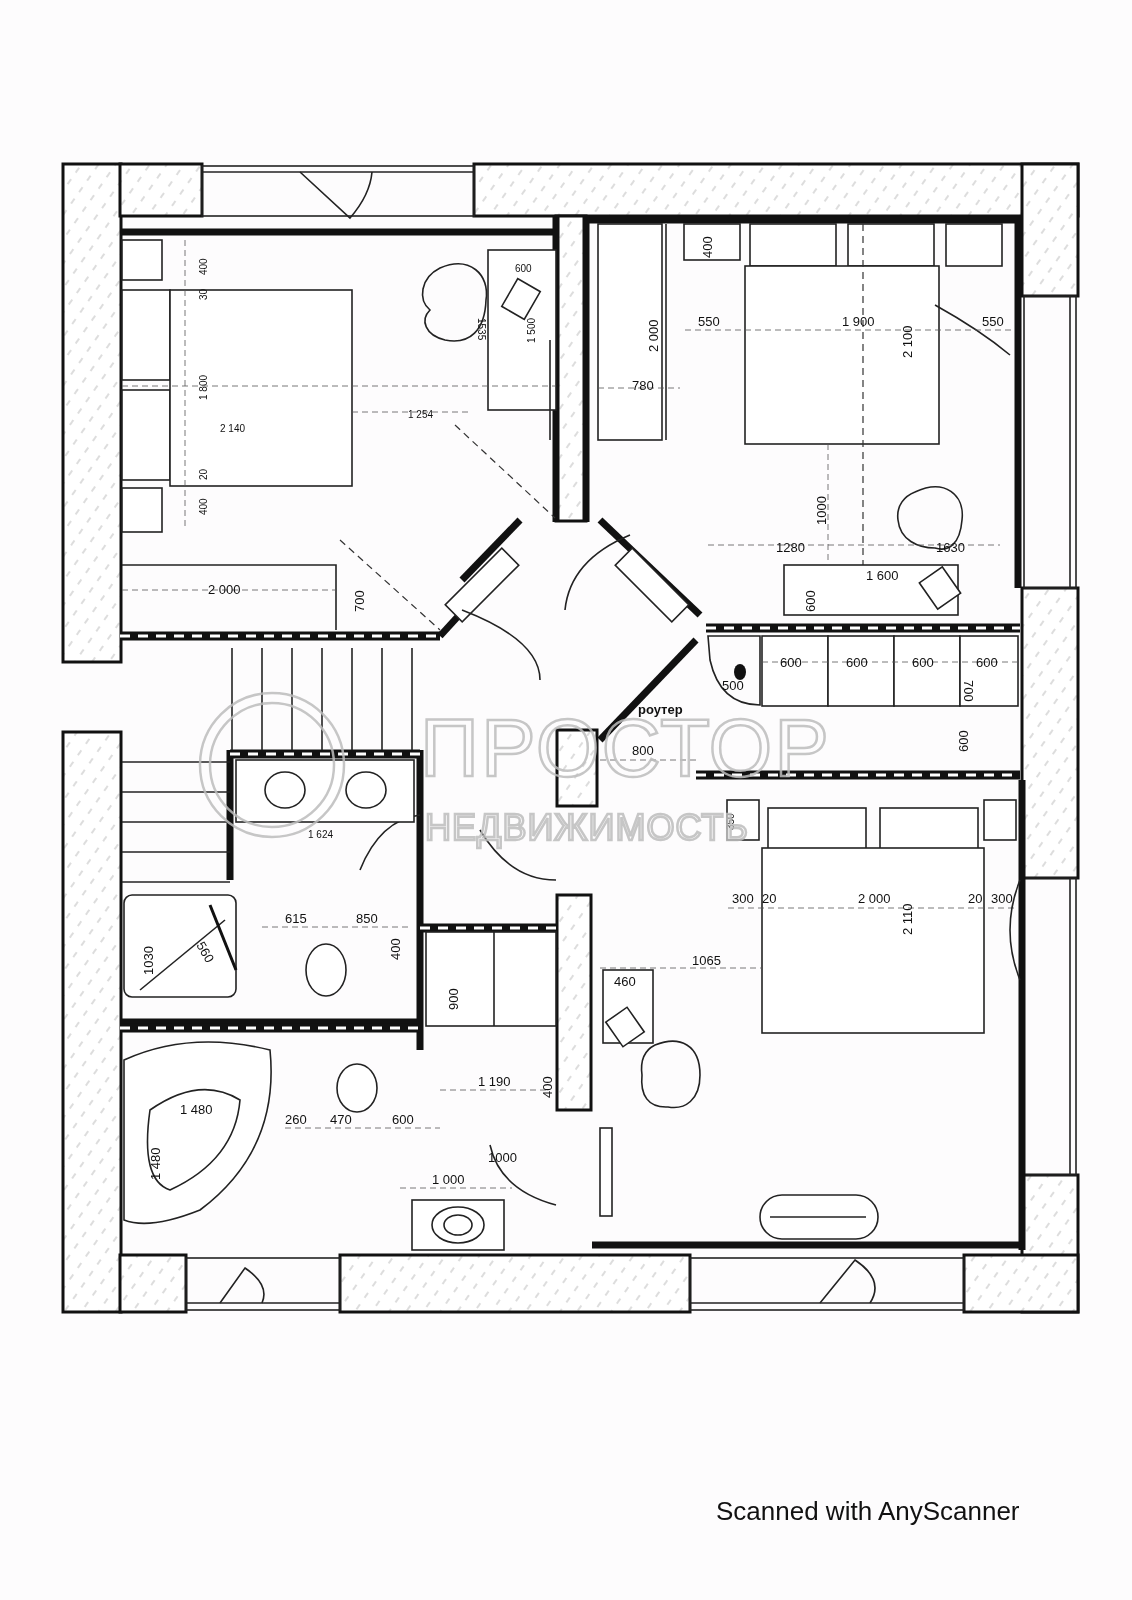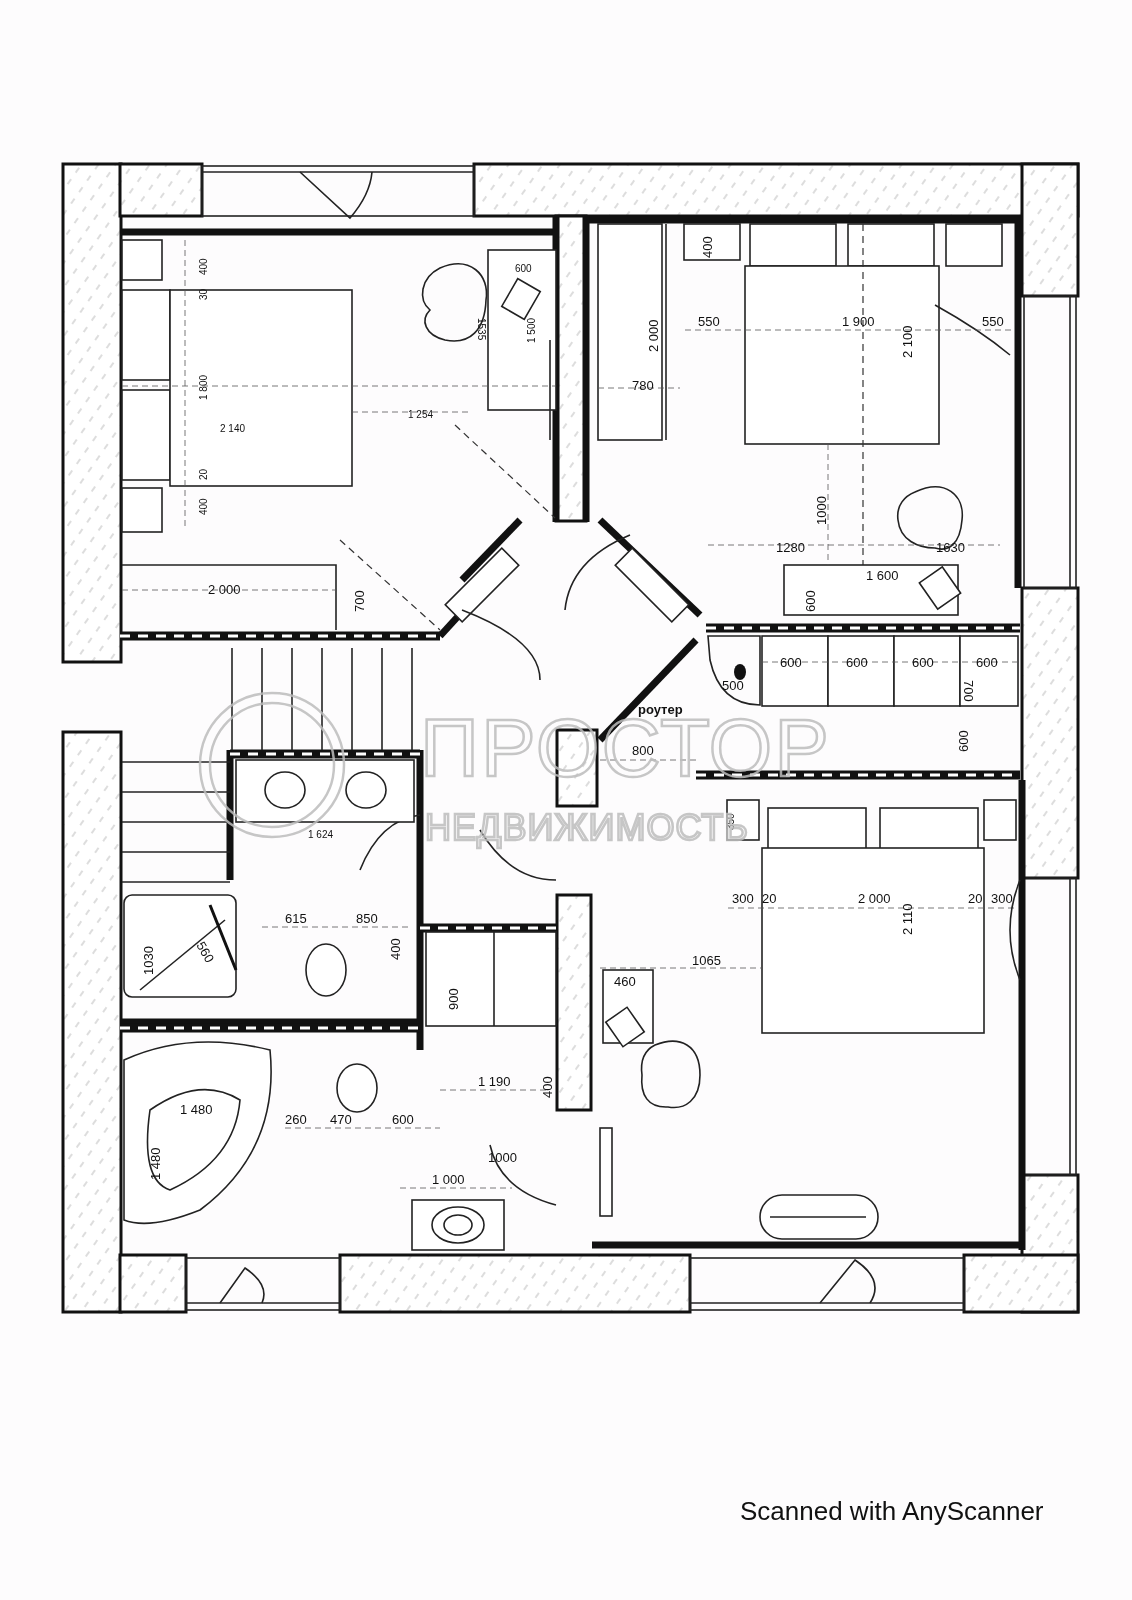--- a/index.html
+++ b/index.html
@@ -10,21 +10,21 @@
   .furn{fill:#fff;stroke:#222;stroke-width:1.6;}
   .dim{fill:none;stroke:#555;stroke-width:0.8;stroke-dasharray:6 4;}
   .dash{fill:none;stroke:#333;stroke-width:1.2;stroke-dasharray:7 5;}
   .heavy{fill:none;stroke:#111;stroke-width:7;}
   .dashedwall{fill:none;stroke:#111;stroke-width:9;}
   .dashedwall-in{fill:none;stroke:#fff;stroke-width:3;stroke-dasharray:10 8;}
   .lbl{font-family:"Liberation Sans",sans-serif;font-size:13px;fill:#111;}
   .lbl-sm{font-family:"Liberation Sans",sans-serif;font-size:10px;fill:#111;}
   .lbl-b{font-family:"Liberation Sans",sans-serif;font-size:13px;font-weight:bold;fill:#111;}
   .wm{font-family:"Liberation Sans",sans-serif;fill:none;stroke:#bdbdbd;stroke-width:2.5;}
-  #scan-caption{position:absolute;left:716px;top:1496px;font-size:26px;color:#111;font-family:"Liberation Sans",sans-serif;margin-left:24px;}
+  #scan-caption{position:absolute;left:716px;top:1496px;font-size:26px;color:#111;font-family:"Liberation Sans",sans-serif;}
 </style>
 </head>
 <body>
 
 <svg id="plan" viewBox="0 0 1132 1600" xmlns="http://www.w3.org/2000/svg">
   <defs>
     <pattern id="hatch" width="14" height="14" patternUnits="userSpaceOnUse" patternTransform="rotate(-55)">
       <rect width="14" height="14" fill="#fff"></rect>
       <line x1="0" y1="7" x2="6" y2="7" stroke="#bbb" stroke-width="1"></line>
     </pattern>

